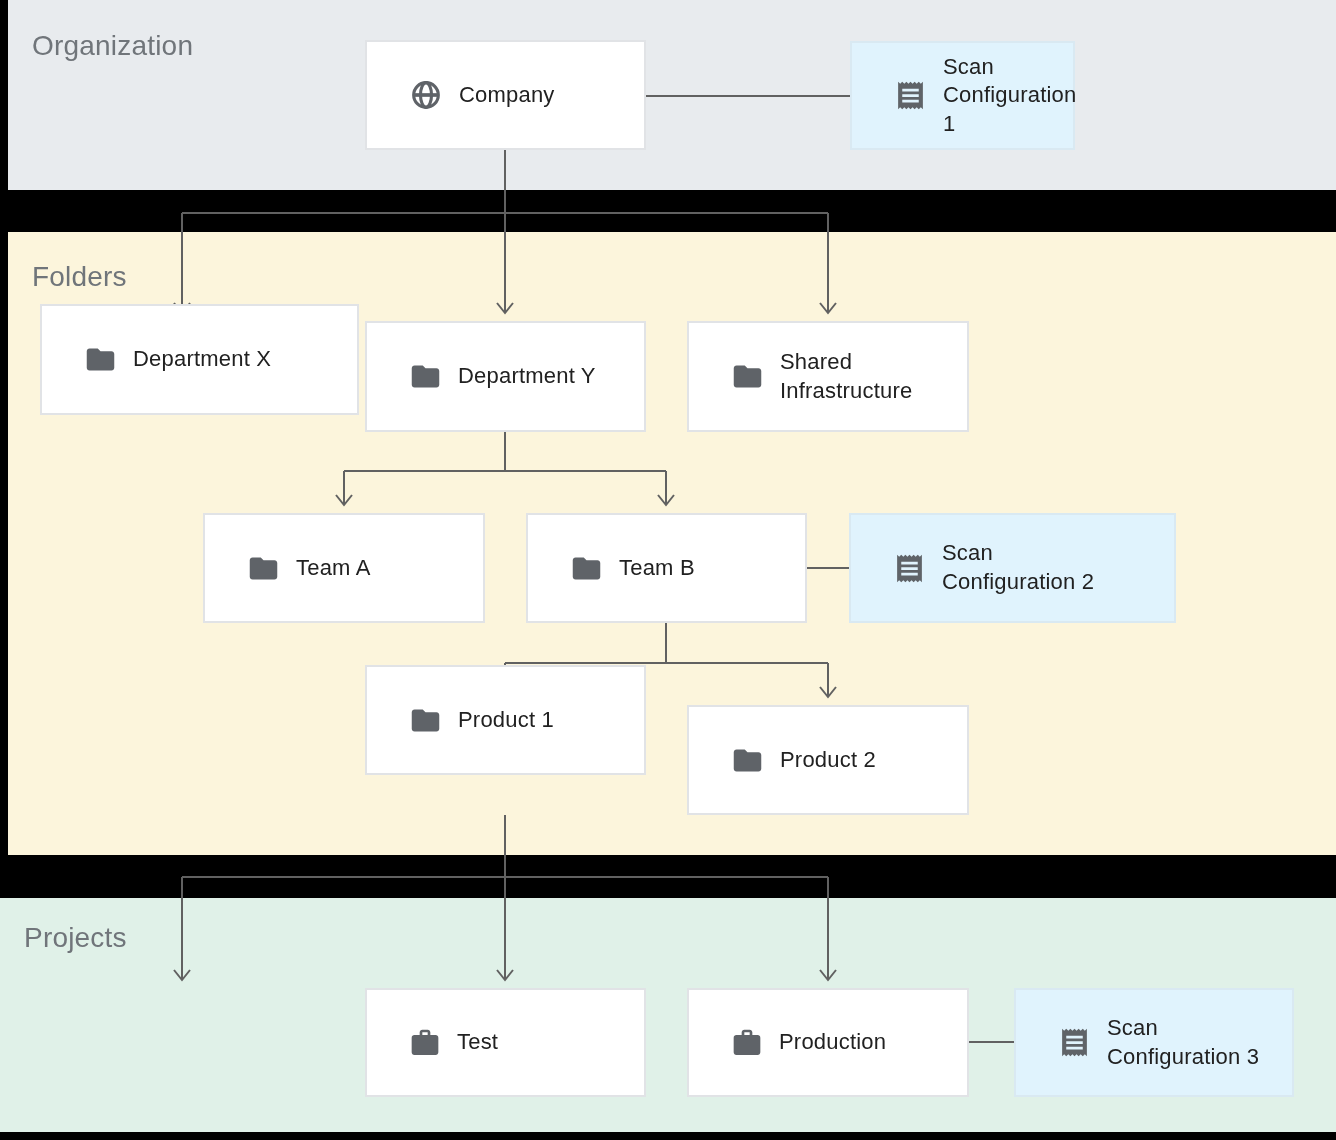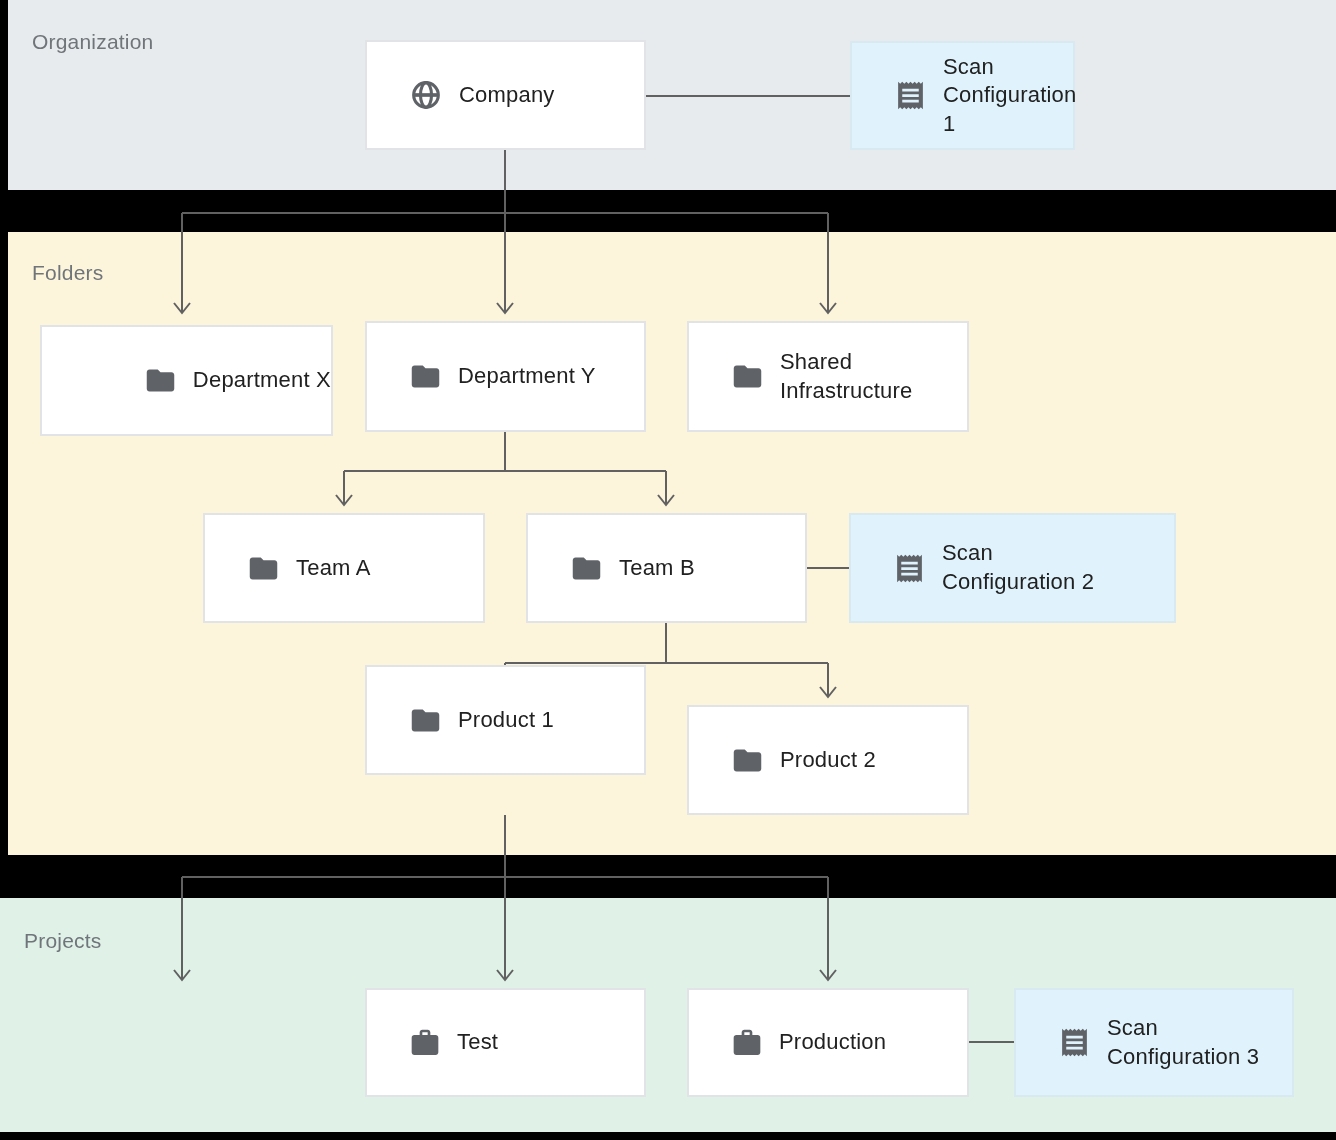--- a/index.html
+++ b/index.html
@@ -21,47 +21,47 @@
   body{font-family:"Liberation Sans","DejaVu Sans",sans-serif;}
   .canvas{
     position:relative;width:1336px;height:1140px;background:var(--page-bg);
     overflow:hidden;
   }
   .band{position:absolute;right:0;}
   .band-organization{left:8px;top:0;height:190px;background:var(--organization-band);}
   .band-folders{left:8px;top:232px;height:623px;background:var(--folders-band);}
   .band-projects{left:0;top:898px;height:234px;background:var(--projects-band);}
   .band-label{
-    position:absolute;left:24px;font-size:21px;color:var(--section-label);
+    position:absolute;left:24px;font-size:28px;color:var(--section-label);
     letter-spacing:.2px;
   }
   .band-organization .band-label{top:30px;}
   .band-folders .band-label{top:29px;}
-  .band-projects .band-label{top:31px;}
+  .band-projects .band-label{top:24px;}
 
   .connectors{position:absolute;left:0;top:0;width:1336px;height:1140px;pointer-events:none;}
   .connectors path{stroke:var(--connector-line);stroke-width:2;fill:none;}
 
   .node{
     position:absolute;background:var(--node-bg);border:2px solid var(--node-border);
     display:flex;align-items:center;gap:16px;padding-left:42px;
   }
   .node.scan{background:var(--scan-config-bg);border-color:var(--scan-config-border);}
   .icon{display:inline-flex;flex:0 0 auto;color:var(--icon-gray);}
   .icon svg{display:block;}
   .label{
     font-size:22px;color:var(--text);line-height:1.3;letter-spacing:.2px;
   }
   .label.wrap-narrow{max-width:150px;}
   .label.wrap-scan{max-width:180px;}
 
   
   .n-company{left:365px;top:40px;width:281px;height:110px;}
   .n-scan1{left:850px;top:41px;width:225px;height:109px;}
-  .n-deptx{left:40px;top:325px;width:293px;height:111px;justify-content:flex-end;}
+  .n-deptx{left:40px;top:304px;width:319px;height:111px;}
   .n-depty{left:365px;top:321px;width:281px;height:111px;}
   .n-shared{left:687px;top:321px;width:282px;height:111px;}
   .n-teama{left:203px;top:513px;width:282px;height:110px;}
   .n-teamb{left:526px;top:513px;width:281px;height:110px;}
   .n-scan2{left:849px;top:513px;width:327px;height:110px;}
   .n-prod1{left:365px;top:665px;width:281px;height:110px;}
   .n-prod2{left:687px;top:705px;width:282px;height:110px;}
   .n-dev{left:40px;top:988px;width:283px;height:109px;}
   .n-test{left:365px;top:988px;width:281px;height:109px;}
   .n-production{left:687px;top:988px;width:282px;height:109px;}

